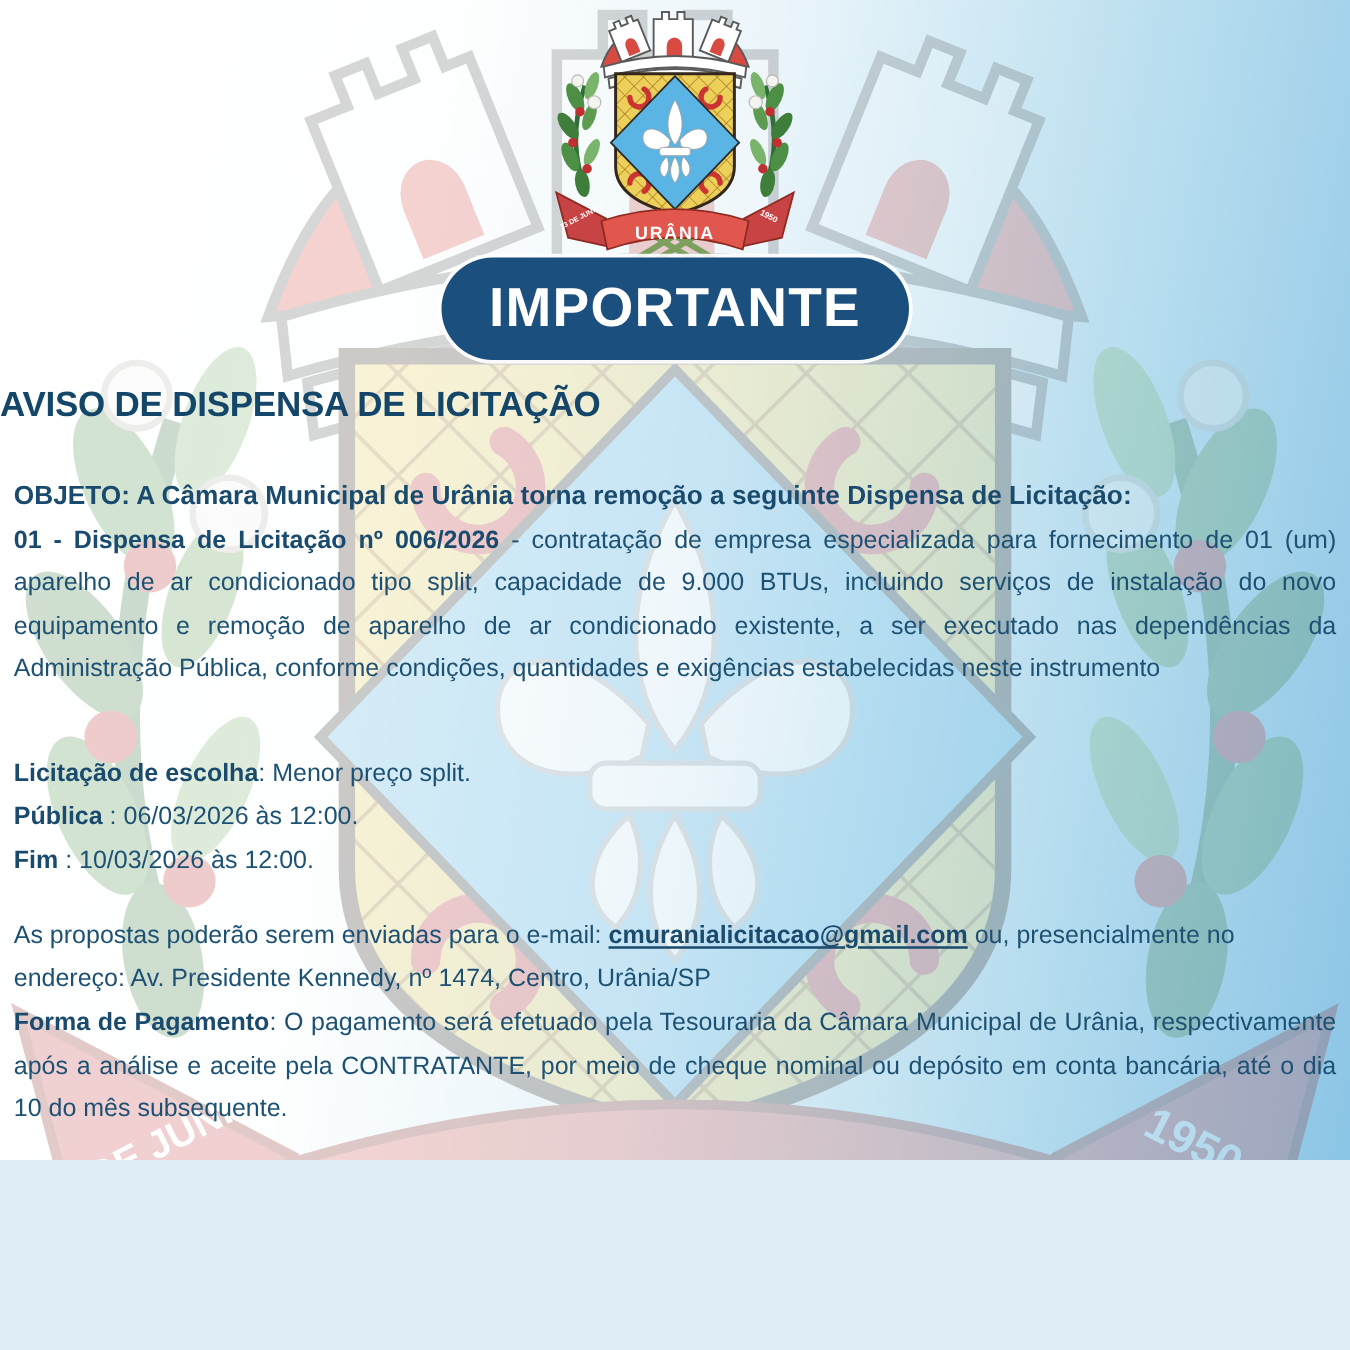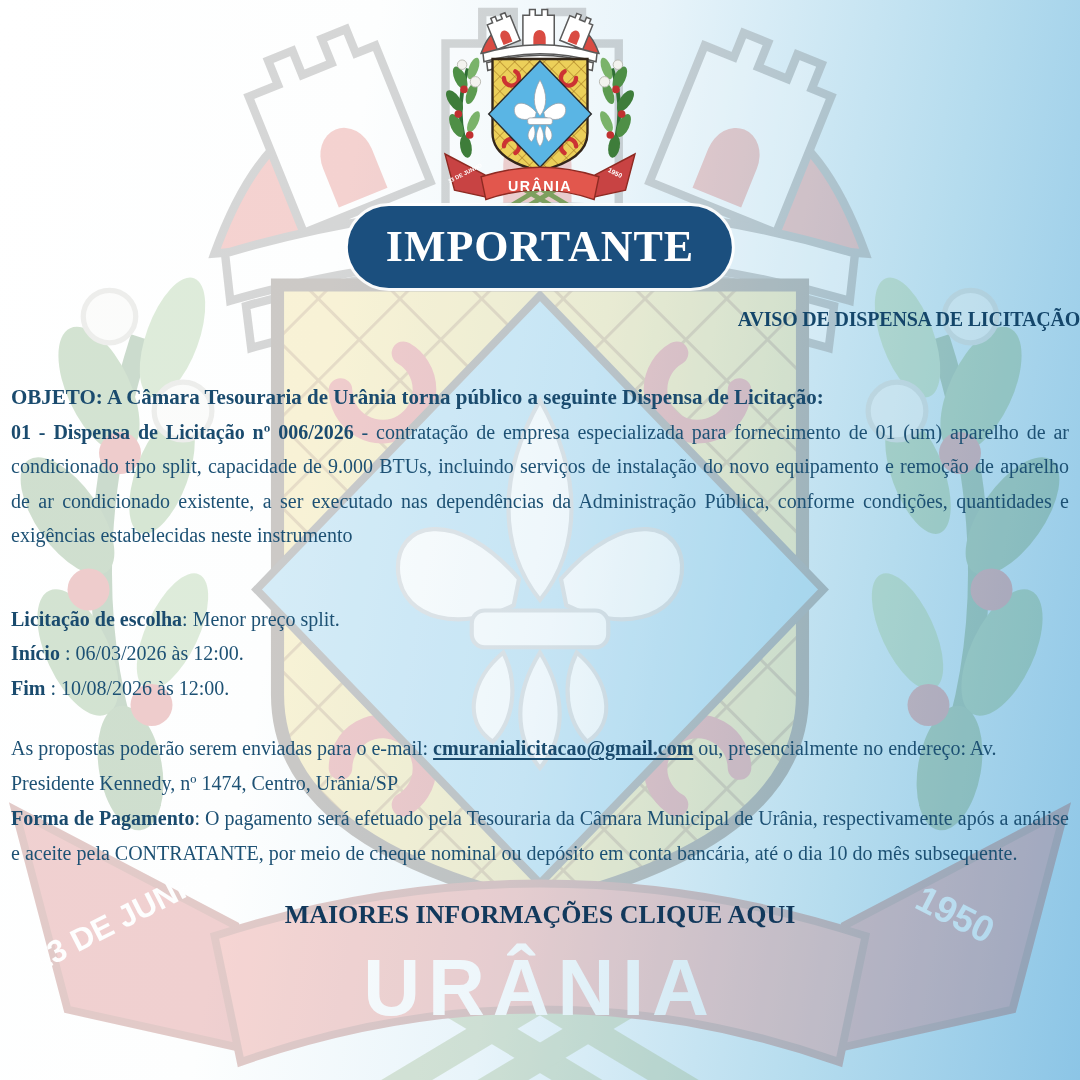--- a/index.html
+++ b/index.html
@@ -2,25 +2,24 @@
 <html><head>
 <meta charset="utf-8">
 <style>
   html,body { margin:0; padding:0; }
   body {
     font-family: "Liberation Sans", "DejaVu Sans", sans-serif;
     background:#dfeef6;
   }
   .canvas {
     position:relative;
-    width:1080px; height:1080px;
+    width:1080px; height:928px;
     margin:0 auto;
     overflow:hidden;
     background:linear-gradient(100deg, #ffffff 0%, #fdfefe 30%, #e8f4fa 52%, #b5dcee 78%, #8cc5e6 100%);
-    font-family:Liberation Serif, serif;
   }
   .watermark {
     position:absolute; left:50%; top:-30px;
     width:1260px; height:1155px;
     transform:translateX(-50%);
     opacity:.24;
     pointer-events:none;
   }
   .crest-top {
     position:absolute; top:2px; left:50%;
@@ -35,23 +34,23 @@
     border-radius:44px;
     height:82px; line-height:82px;
     padding:0 38px;
     font-size:44px; font-weight:bold;
     letter-spacing:1px;
     box-shadow:0 0 0 3px rgba(255,255,255,.9);
     white-space:nowrap;
   }
   .main-title {
     position:absolute; top:308px; left:0; right:0;
-    text-align:right;
+    text-align:left;
     color:#14466a;
-    font-size:20px; font-weight:bold;
+    font-size:28px; font-weight:bold;
     letter-spacing:-0.2px;
   }
   .content {
     position:absolute; top:380px; left:11px; right:11px;
     color:#1d5174;
     font-size:20px;
     line-height:34.5px;
   }
   .objeto { font-weight:bold; font-size:21px; color:#1a4b6e; }
   .para-item { text-align:justify; }
@@ -179,28 +178,28 @@
   <svg class="crest-top" viewBox="0 0 240 220" preserveAspectRatio="xMidYMin meet">
     <use href="#crest-art"></use>
   </svg>
 
   <div class="badge">IMPORTANTE</div>
 
   <div class="main-title">AVISO DE DISPENSA DE LICITAÇÃO</div>
 
   <div class="content">
 
-    <div class="objeto">OBJETO: A Câmara Tesouraria de Urânia torna público a seguinte Dispensa de Licitação:</div>
+    <div class="objeto">OBJETO: A Câmara Municipal de Urânia torna remoção a seguinte Dispensa de Licitação:</div>
 
     <div class="para-item"><span class="lead">01 - Dispensa de Licitação nº 006/2026</span><span> -  contratação de empresa especializada para fornecimento de 01 (um) aparelho de ar condicionado tipo split, capacidade de 9.000 BTUs, incluindo serviços de instalação do novo equipamento e remoção de aparelho de ar condicionado existente, a ser executado nas dependências da Administração Pública, conforme condições, quantidades e exigências estabelecidas neste instrumento</span></div>
 
     <div class="criteria">
       <div><span class="crit-label">Licitação de escolha</span><span>: Menor preço split.</span></div>
-      <div><span class="crit-label">Início</span><span> : 06/03/2026 às 12:00.</span></div>
-      <div><span class="crit-label">Fim</span><span> : 10/08/2026 às 12:00.</span></div>
+      <div><span class="crit-label">Pública</span><span> : 06/03/2026 às 12:00.</span></div>
+      <div><span class="crit-label">Fim</span><span> : 10/03/2026 às 12:00.</span></div>
     </div>
 
     <div class="proposals"><span>As propostas poderão serem enviadas para o e-mail: </span><span class="email-link">cmuranialicitacao@gmail.com</span><span> ou, presencialmente no endereço: Av. Presidente Kennedy, nº 1474, Centro, Urânia/SP</span></div>
 
     <div class="payment"><span class="crit-label">Forma de Pagamento</span><span>: O pagamento será efetuado pela Tesouraria da Câmara Municipal de Urânia, respectivamente após a análise e aceite pela CONTRATANTE, por meio de cheque nominal ou depósito em conta bancária, até o dia 10 do mês subsequente.</span></div>
 
     <div class="footer-cta">MAIORES INFORMAÇÕES CLIQUE AQUI</div>
 
   </div>
 </div>

